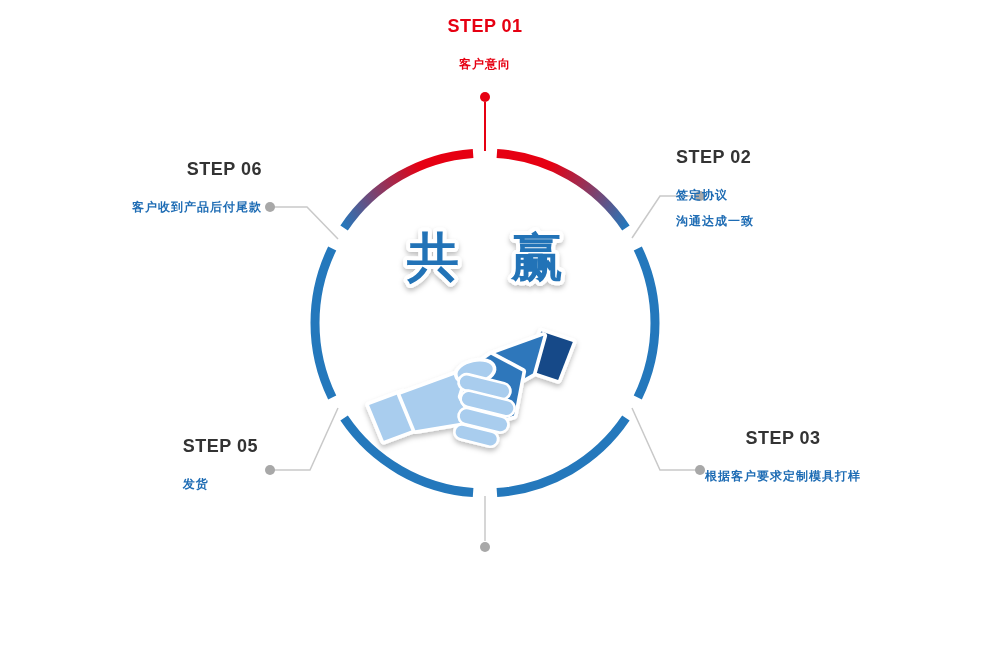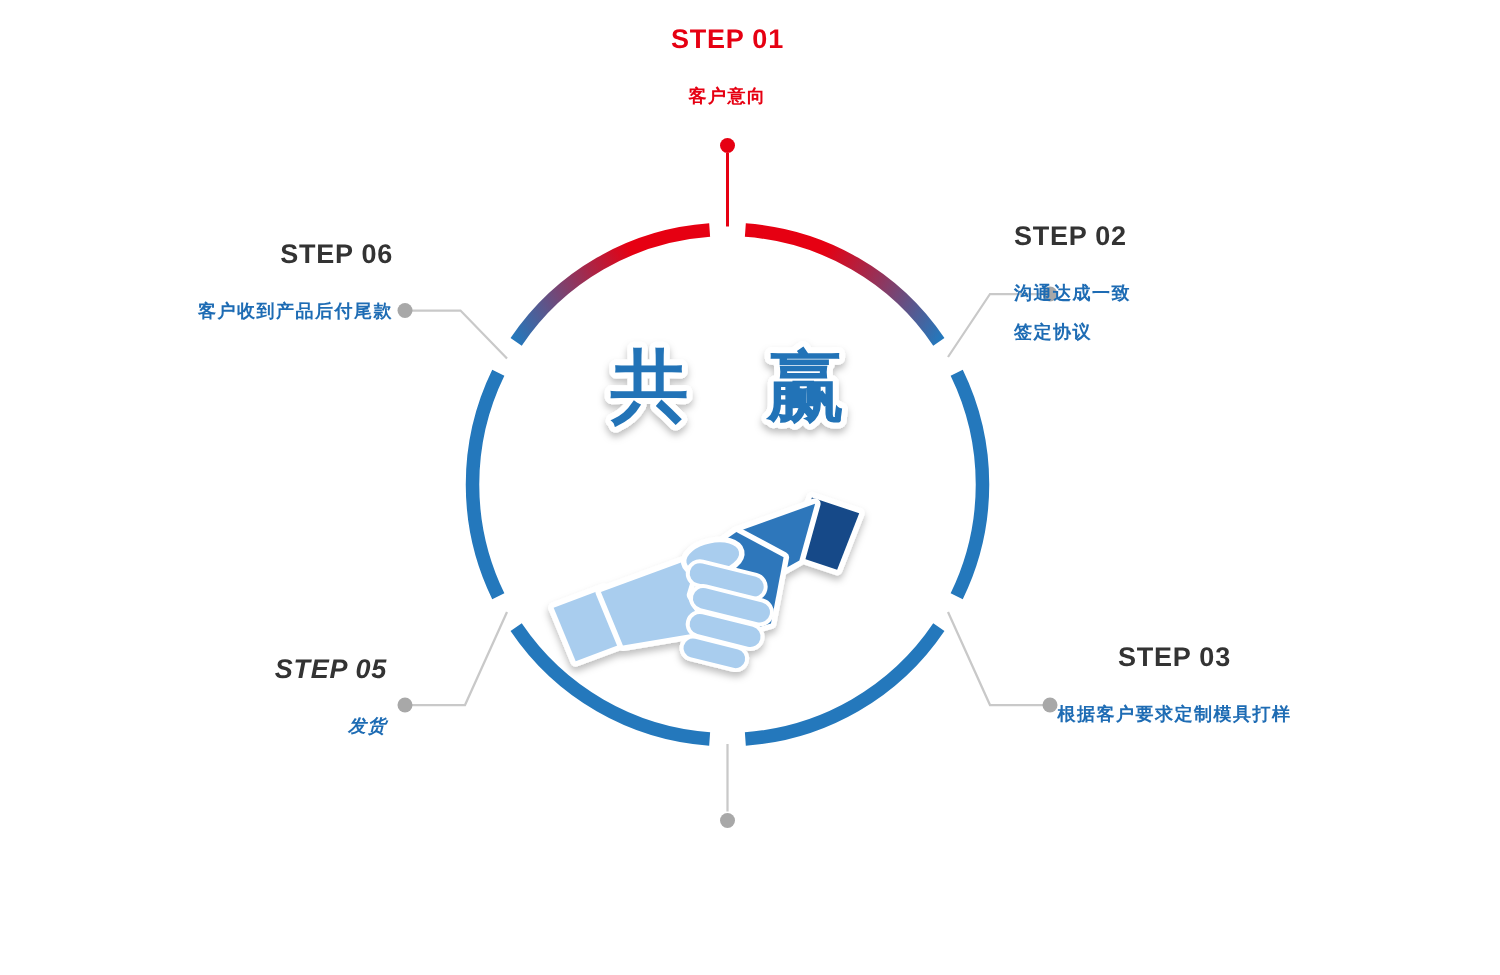--- a/index.html
+++ b/index.html
@@ -18,21 +18,21 @@
   .step-text{
     font-size:12px;font-weight:bold;color:#1e6cb4;letter-spacing:1px;
     line-height:26px;white-space:nowrap;
   }
   .step.red .step-label,.step.red .step-text{color:#e60012;}
 
   .step1{left:335px;top:16px;width:300px;text-align:center;}
   .step2{left:676px;top:147px;text-align:left;}
   .step3{left:705px;top:428px;text-align:center;}
   .step4{left:335px;top:564px;width:300px;text-align:center;}
-  .step5{right:742px;top:436px;text-align:right;font-style:italic;}
+  .step5{right:742px;top:436px;}
   .step6{right:738px;top:159px;text-align:right;}
 </style>
 </head>
 <body>
 
 <div id="stage">
 
   <svg id="ring-svg" viewBox="0 0 400 400">
     <defs>
       <linearGradient id="gradTL" gradientUnits="userSpaceOnUse" x1="59.1" y1="104.9" x2="188.1" y2="30.4">
@@ -107,22 +107,22 @@
     <circle cx="270" cy="207" r="5" fill="#a8a8a8"></circle>
   </svg>
 
   <div class="step red step1">
     <div class="step-label">STEP 01</div>
     <div class="step-text">客户意向</div>
   </div>
 
   <div class="step step2">
     <div class="step-label">STEP 02</div>
+    <div class="step-text">签定协议</div>
     <div class="step-text">沟通达成一致</div>
-    <div class="step-text">签定协议</div>
   </div>
 
   <div class="step step3">
     <div class="step-label">STEP 03</div>
     <div class="step-text">根据客户要求定制模具打样</div>
   </div>
 
 
   <div class="step step5">
     <div class="step-label">STEP 05</div>

